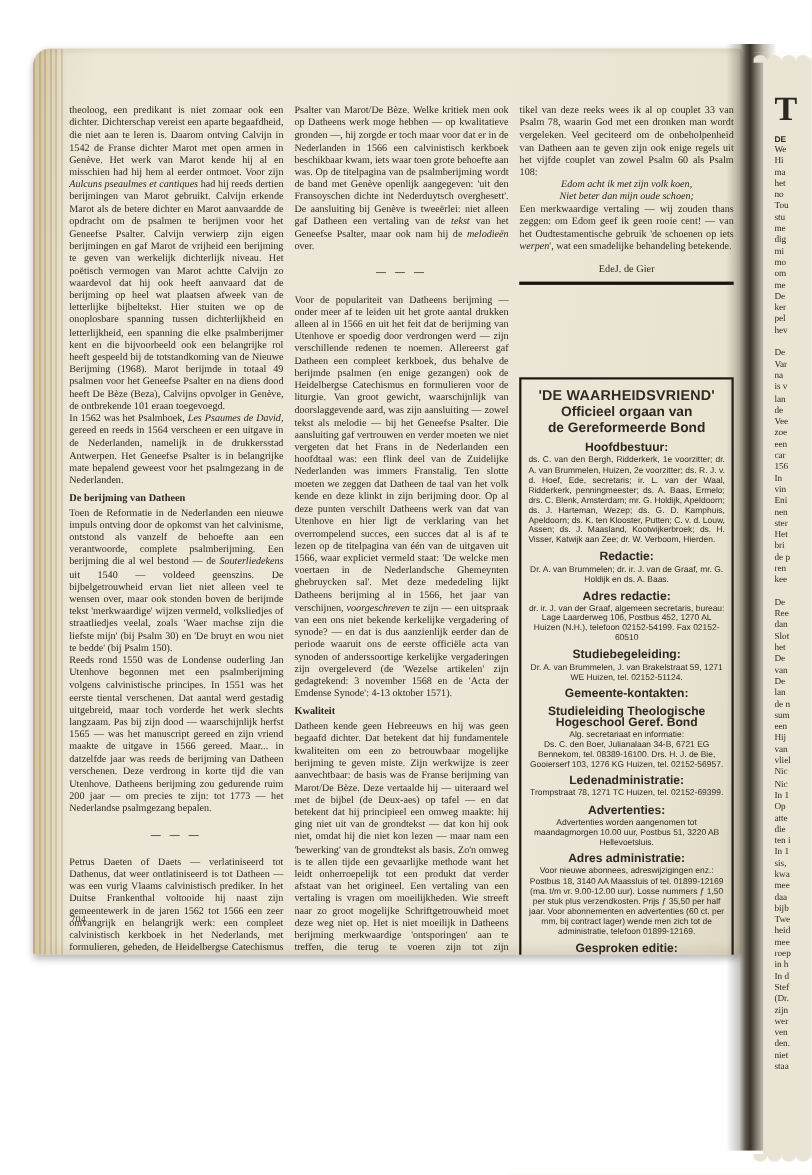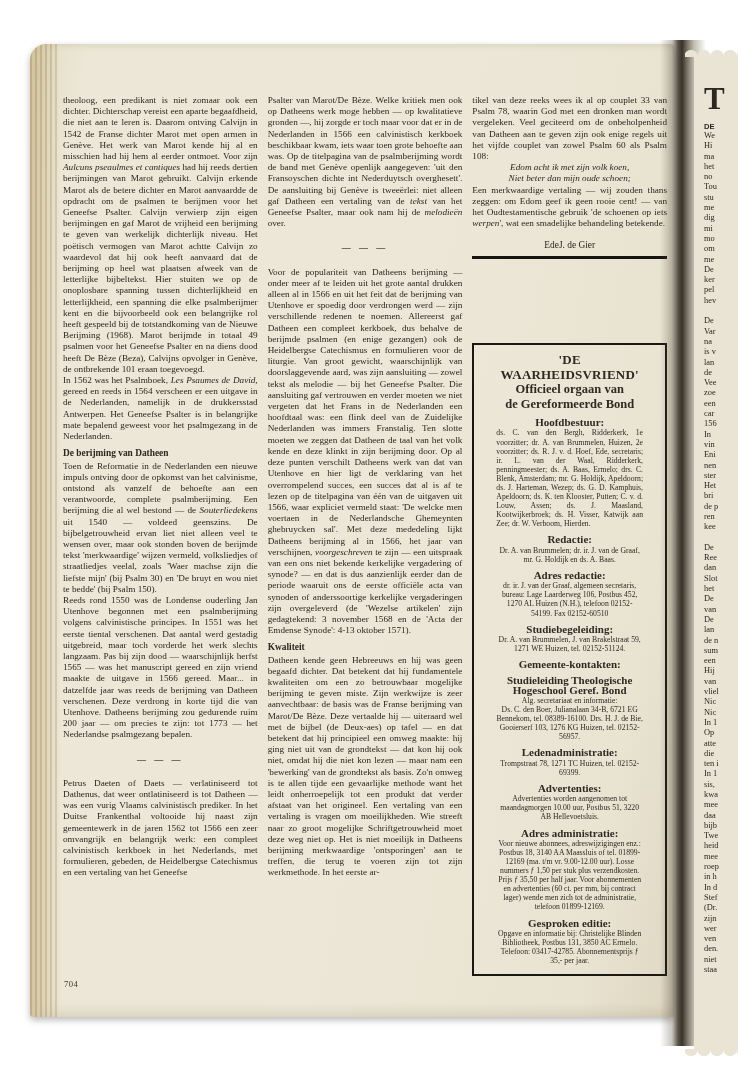--- a/index.html
+++ b/index.html
@@ -3,21 +3,21 @@
 <meta charset="utf-8">
 <style>
   html,body{margin:0;padding:0;}
   body{
     width:738px;height:1068px;position:relative;overflow:hidden;
     background:#ffffff;
     font-family:"Liberation Serif", serif;
   }
   
   .page{
-    position:absolute;left:30px;top:44px;width:644px;height:973px;
+    position:absolute;left:30px;top:44px;width:644px;height:824px;
     background:linear-gradient(100deg,#d7caa5 0px,#e5decab0 26px,#ece7d6 58px,#ece7d7 55%,#e8e2d0 88%,#ded6c0 100%),#ebe6d5;
     border-radius:16px 3px 2px 3px;
     box-shadow:0 3px 7px rgba(0,0,0,.28), inset 0 -6px 10px rgba(120,105,70,.14), inset 0 3px 5px rgba(120,105,70,.10);
     overflow:hidden;
   }
   .page::before{ 
     content:"";position:absolute;left:0;top:0;bottom:0;width:30px;
     border-radius:16px 0 0 3px;
     background:
       repeating-linear-gradient(90deg, rgba(150,124,78,.25) 0 2px, rgba(236,228,203,.18) 2px 5px),
@@ -31,22 +31,22 @@
   .jp{margin:0;}
   .chead{font-weight:bold;font-size:9.4px;margin:6px 0 1px;text-align:left;}
   .sep{text-align:center;margin:13px 0;font-weight:bold;letter-spacing:3px;font-size:9px;color:#1e1b16;}
   .verse{font-style:italic;text-align:center;margin:0;}
   .sig-row{display:flex;justify-content:center;margin-top:11px;font-size:9.4px;}
   .end-rule{height:3.5px;background:#17140f;margin-top:4px;}
   .page-num{position:absolute;left:34px;bottom:28px;font-size:8.6px;color:#3a352c;letter-spacing:.5px;}
 
   
   .colophon{
-    margin-top:84px;border:2.5px solid #1b1813;padding:7px 22px 9px;
-    font-family:Liberation Serif, serif;text-align:center;color:#2e2a23;
+    margin-top:84px;border:2.5px solid #1b1813;padding:7px 6px 9px;
+    font-family:Liberation Sans, sans-serif;text-align:center;color:#2e2a23;
     background:rgba(255,255,255,0.05);
   }
   .colophon-title{font-size:13px;font-weight:bold;line-height:15px;letter-spacing:.2px;}
   .colophon-sub{font-size:12.5px;font-weight:bold;line-height:14.5px;}
   .sec-h{font-size:11px;font-weight:bold;margin:7px 0 1px;line-height:9.3px;}
   .sec-sub{font-size:7.7px;line-height:9.1px;}
   .sec-t{font-size:7.7px;line-height:9.1px;}
   .sec-t.justify{text-align:justify;}
 
   

